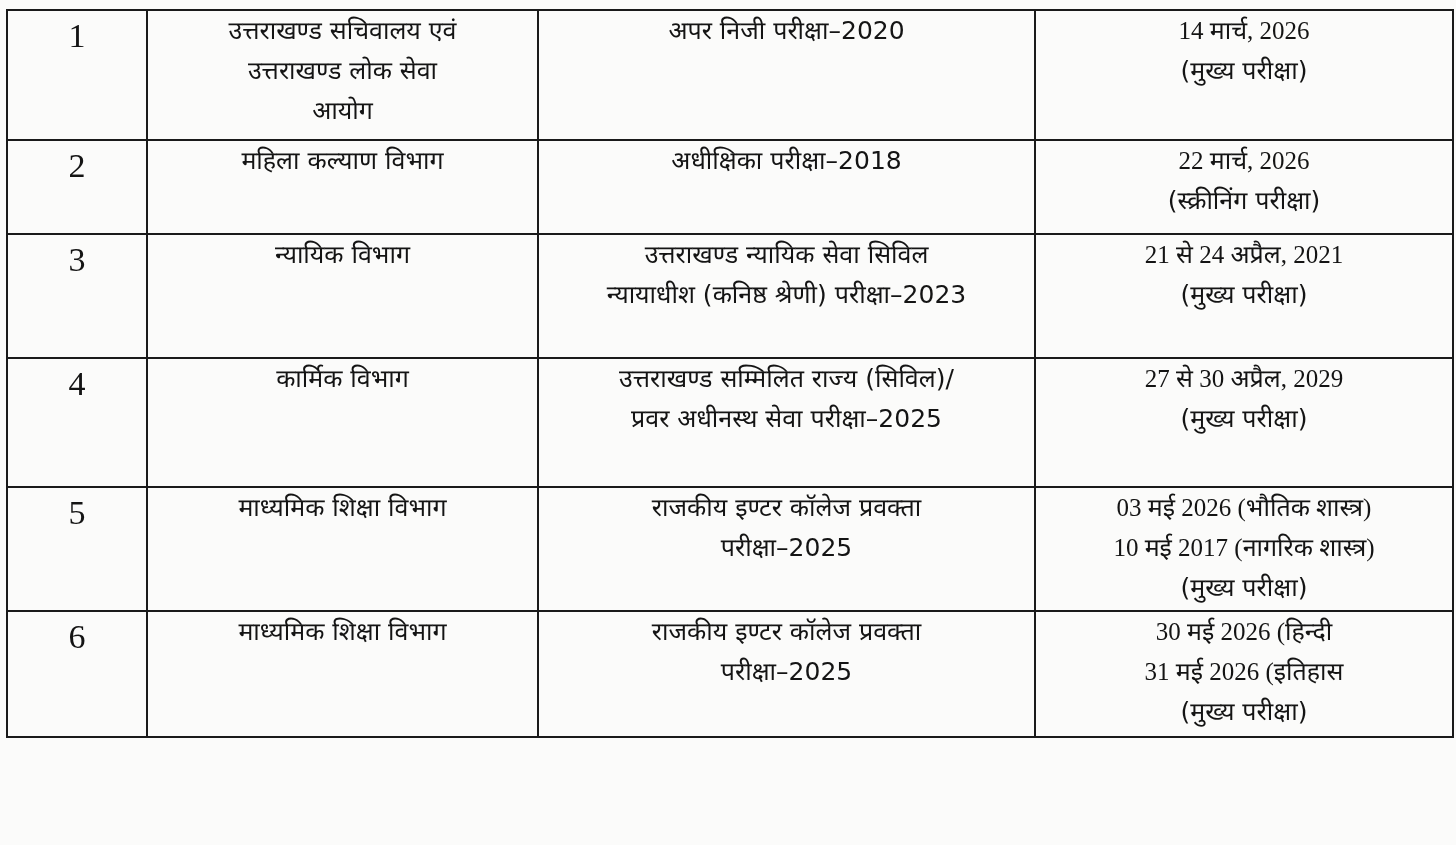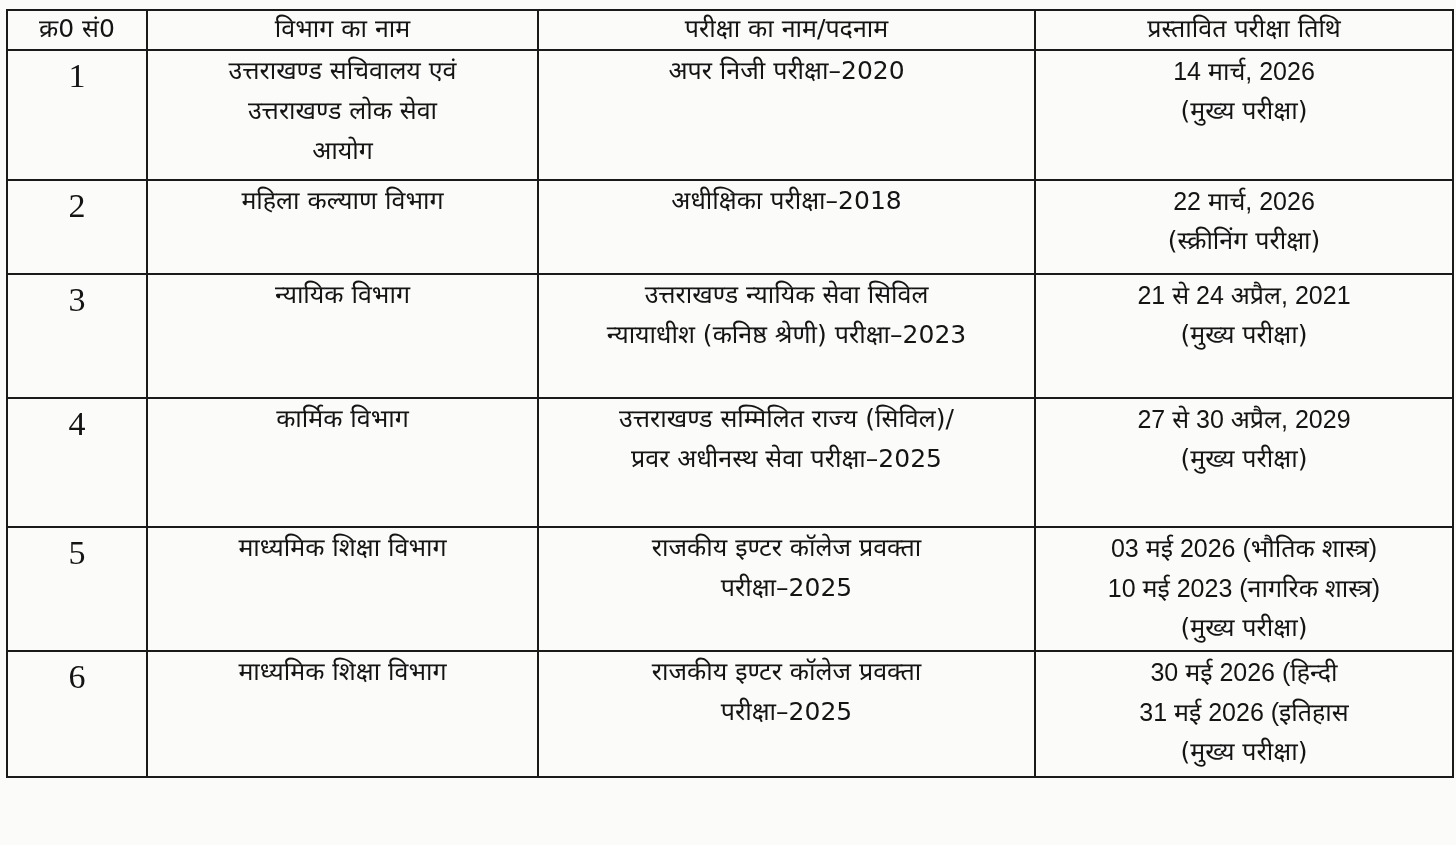--- a/index.html
+++ b/index.html
@@ -57,47 +57,41 @@
       padding-top: 4px;
     }
     tr.row td { font-size: 25px; }
     td.sn {
       font-family: "Liberation Serif", serif;
       font-size: 34px !important;
       line-height: 42px !important;
       padding-top: 4px !important;
     }
     td .line { display: block; white-space: nowrap; }
-    td .date { font-family: Liberation Sans, sans-serif; }
+    td .date { font-family: Liberation Serif, serif; }
     tr.r1 td { height: 124px; }
     tr.r2 td { height: 88px; }
     tr.r3 td { height: 118px; }
     tr.r4 td { height: 123px; }
     tr.r5 td { height: 118px; }
     tr.r6 td { height: 120px; }
     td.pad { padding-top: 6px; }
   </style>
 </head>
 <body>
 
 <div class="sheet">
   <table class="schedule">
     <colgroup>
       <col class="c1">
         <col class="c2">
         <col class="c3">
         <col class="c4">
     </colgroup>
     <tbody>
-        <tr class="head">
-      <th>क्र0 सं0</th>
-      <th>विभाग का नाम</th>
-      <th>परीक्षा का नाम/पदनाम</th>
-      <th>प्रस्तावित परीक्षा तिथि</th>
-    </tr>
 
     <tr class="row r1">
       <td class="sn">1</td>
       <td class="pad">
         <span class="line">उत्तराखण्ड सचिवालय एवं</span>
         <span class="line">उत्तराखण्ड लोक सेवा</span>
         <span class="line">आयोग</span>
       </td>
       <td class="pad">
         <span class="line">अपर निजी परीक्षा–2020</span>
@@ -156,21 +150,21 @@
       <td class="sn">5</td>
       <td class="pad">
         <span class="line">माध्यमिक शिक्षा विभाग</span>
       </td>
       <td class="pad">
         <span class="line">राजकीय इण्टर कॉलेज प्रवक्ता</span>
         <span class="line">परीक्षा–2025</span>
       </td>
       <td>
         <span class="line date">03 मई 2026 (भौतिक शास्त्र)</span>
-        <span class="line date">10 मई 2023 (नागरिक शास्त्र)</span>
+        <span class="line date">10 मई 2017 (नागरिक शास्त्र)</span>
         <span class="line">(मुख्य परीक्षा)</span>
       </td>
     </tr>
 
     <tr class="row r6">
       <td class="sn">6</td>
       <td class="pad">
         <span class="line">माध्यमिक शिक्षा विभाग</span>
       </td>
       <td class="pad">

